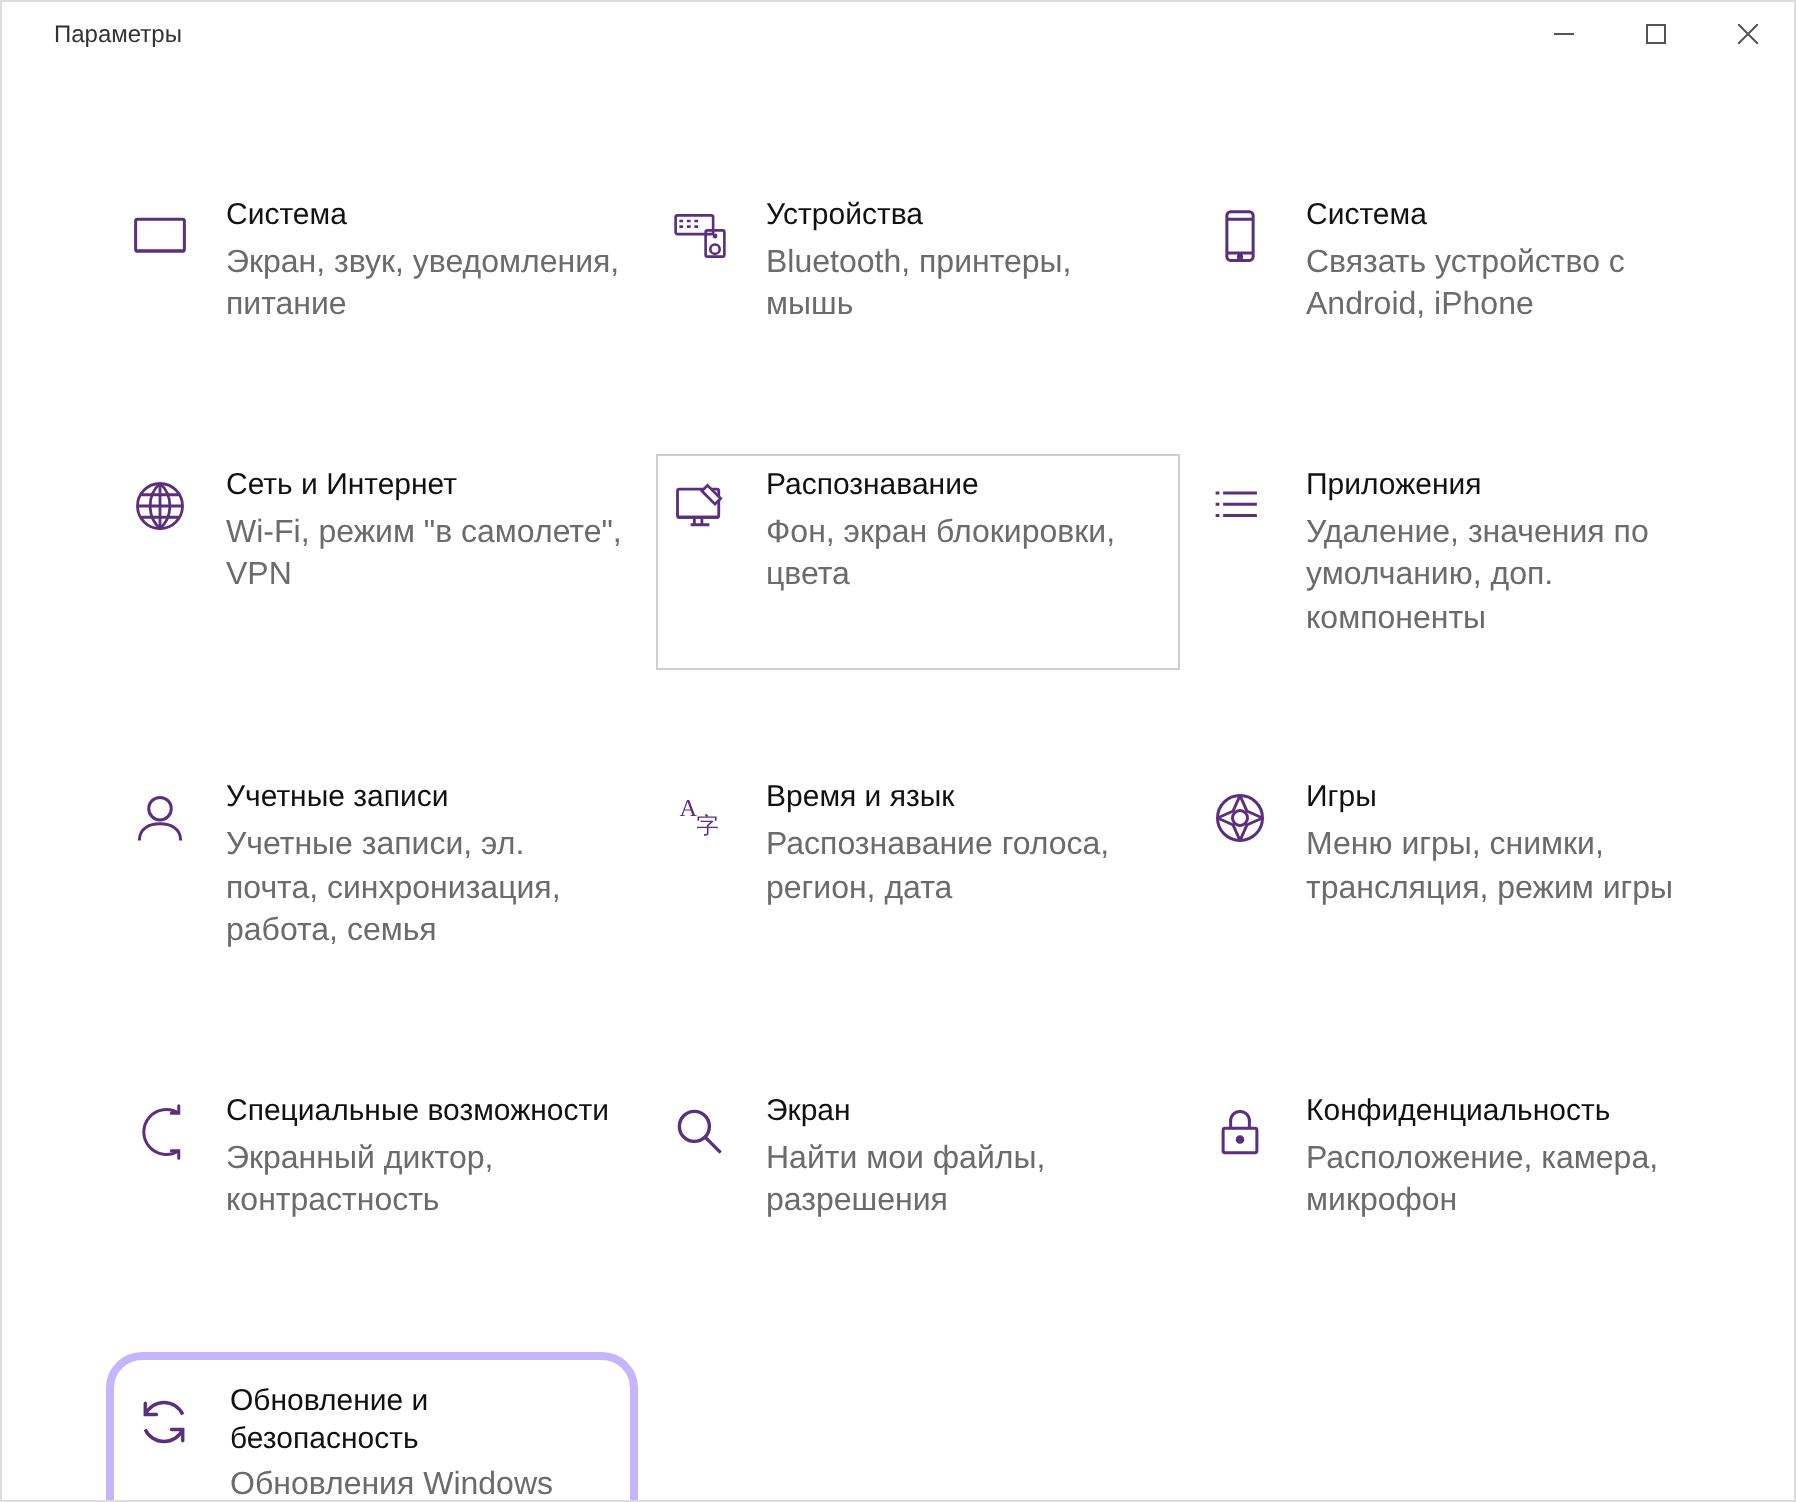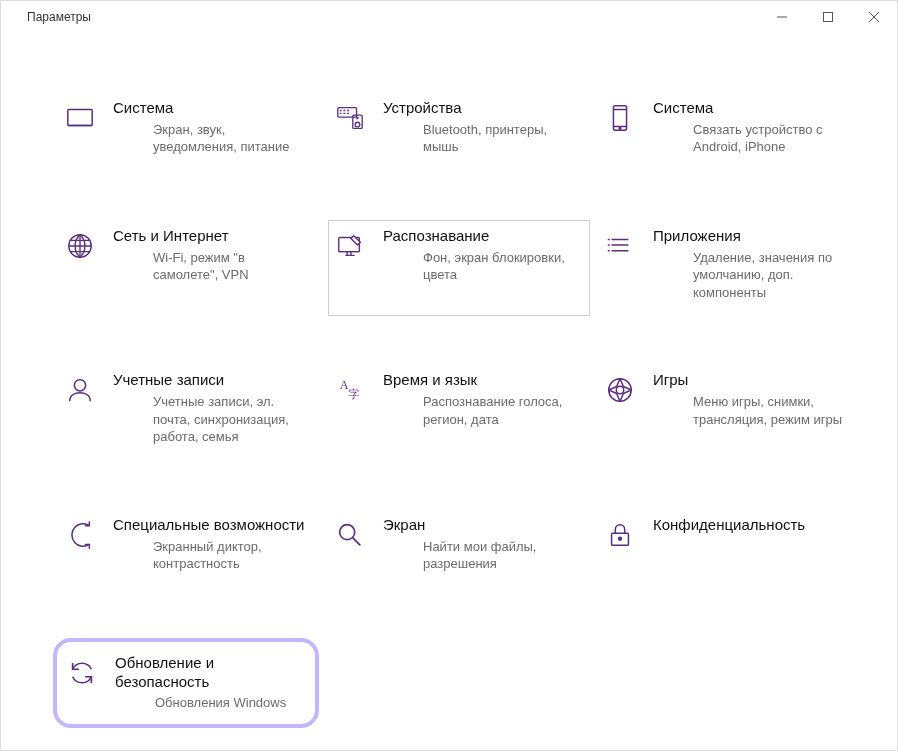--- a/index.html
+++ b/index.html
@@ -71,24 +71,23 @@
   }
   .tile-icon svg { display: block; }
   .tile-text { flex: 1 1 auto; padding-right: 4px; }
   .tile-title {
     font-size: 15px;
     color: #111;
     line-height: 1.25;
     margin-bottom: 3px;
   }
   .tile-desc {
-    font-size: 13px;
+    font-size: 16px;
     color: #6b6b6b;
     line-height: 1.35;
-    margin-left: 40px;
   }
 </style>
 </head>
 <body>
 
 <div class="titlebar">
   <span>Параметры</span>
   <div class="title-controls">
     <div class="ctrl-btn">
       <svg width="10" height="10" viewBox="0 0 10 10" fill="none">
@@ -265,20 +264,21 @@
     <div class="tile">
       <div class="tile-icon">
         <svg width="30" height="30" viewBox="0 0 32 32" fill="none" stroke="#5b2e7e" stroke-width="1.6">
           <rect x="7" y="14" width="18" height="13" rx="1"></rect>
           <path d="M11 14 V10 a5 5 0 0 1 10 0 V14"></path>
           <circle cx="16" cy="20" r="1.5" fill="#5b2e7e"></circle>
         </svg>
       </div>
       <div class="tile-text">
         <div class="tile-title">Конфиденциальность</div>
+        <div class="tile-desc">Расположение, камера, микрофон</div>
       </div>
     </div>
 
     <div class="tile highlighted">
       <div class="tile-icon">
         <svg width="30" height="30" viewBox="0 0 32 32" fill="none" stroke="#5b2e7e" stroke-width="1.8">
           <path d="M26 12 A11 11 0 0 0 6 12"></path>
           <path d="M6 20 A11 11 0 0 0 26 20"></path>
           <path d="M6 6 v6 h6 M26 26 v-6 h-6" stroke-linecap="round"></path>
         </svg>

